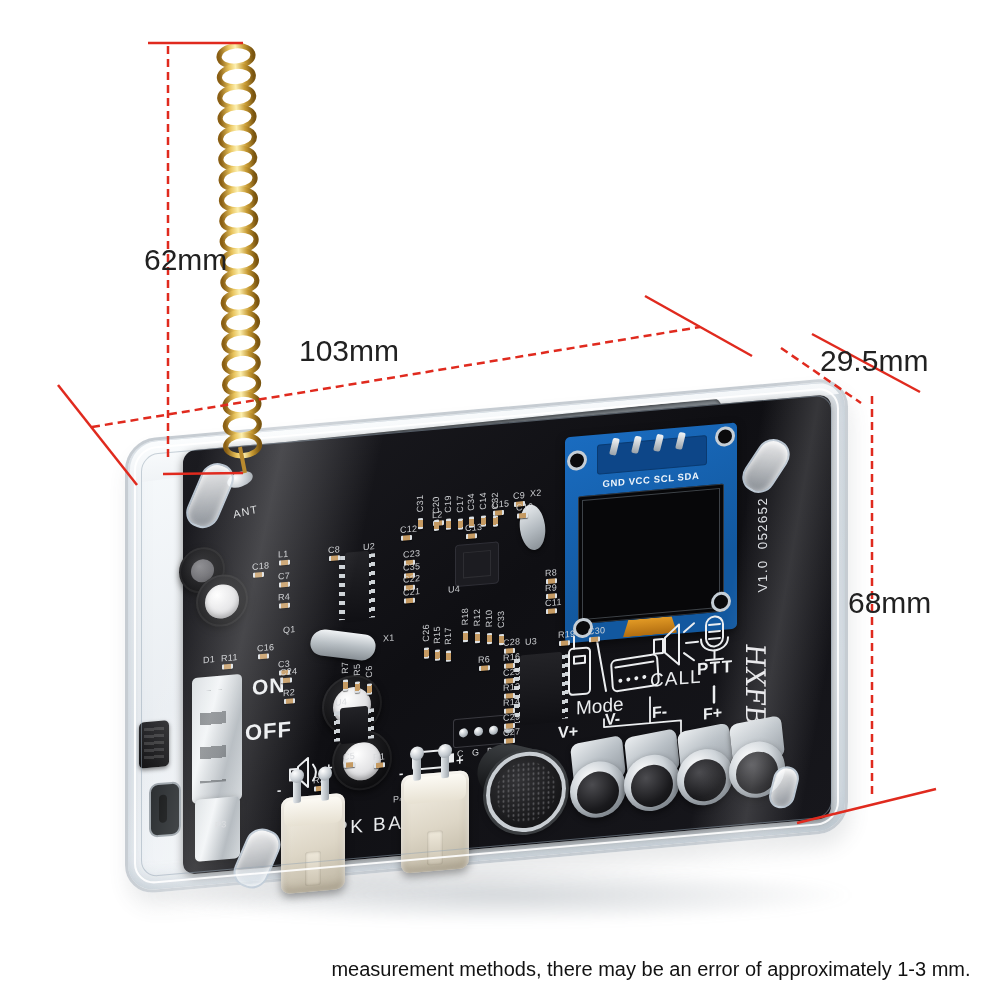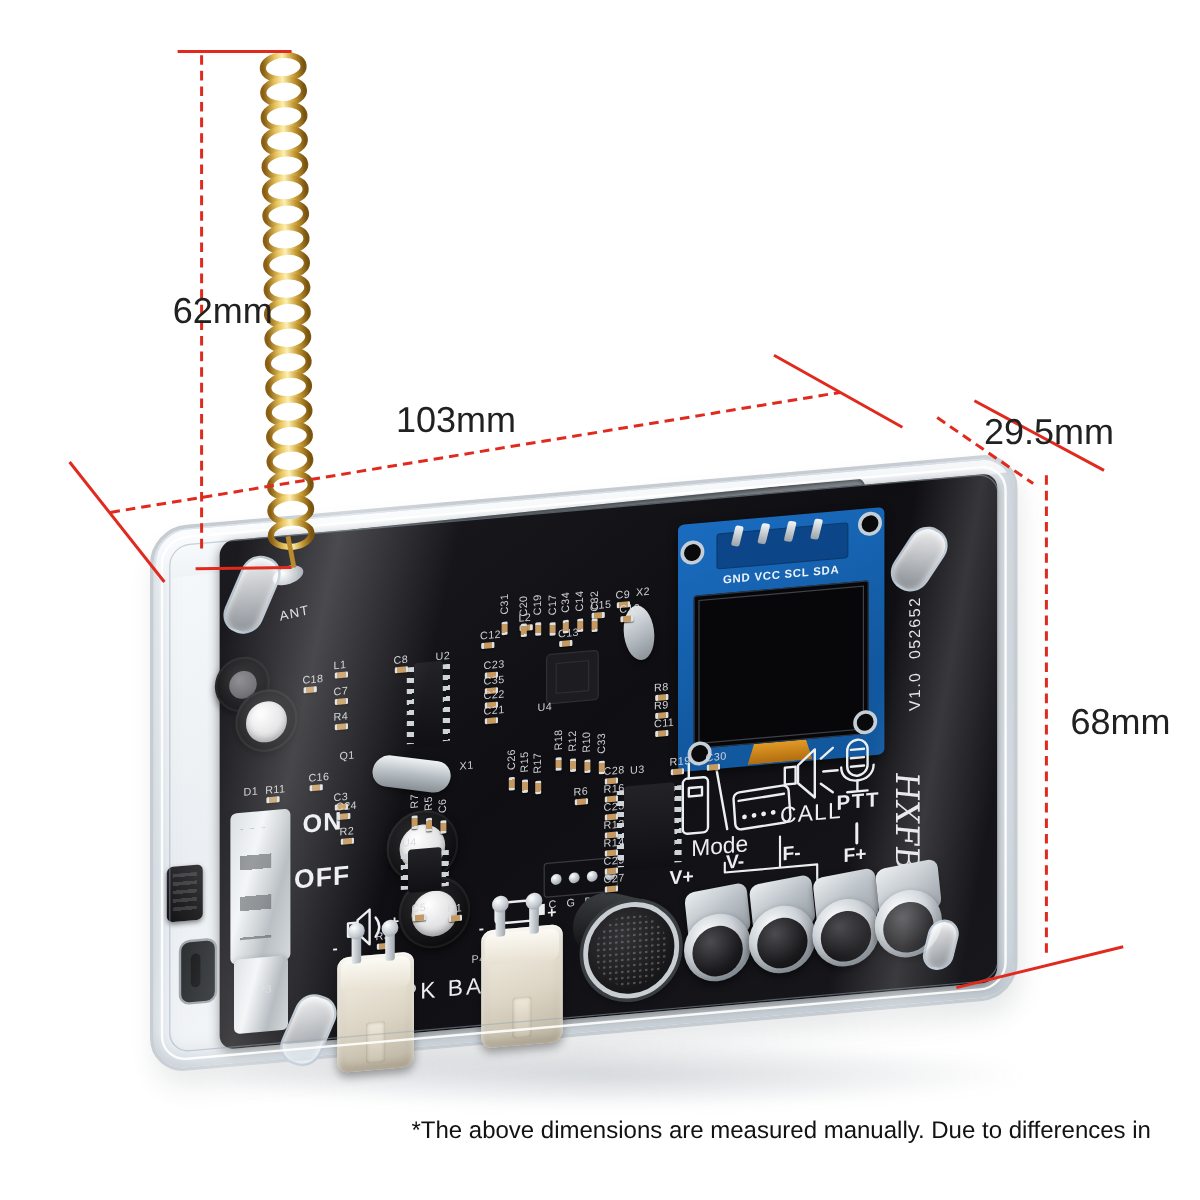--- a/index.html
+++ b/index.html
@@ -2,23 +2,23 @@
 <html><head>
 <meta charset="utf-8">
 <style>
   html,body{margin:0;padding:0}
   body{width:1000px;height:1000px;background:#fff;font-family:"Liberation Sans",sans-serif;position:relative;overflow:hidden}
   #stage{position:relative;width:1000px;height:1000px;background:#fff;overflow:hidden}
 
   
   .dim-label{position:absolute;font-size:30px;color:#212121;white-space:nowrap;z-index:35}
   #lbl-62{left:144px;top:243px}
-  #lbl-103{left:330px;top:334px}
+  #lbl-103{left:299px;top:334px}
   #lbl-295{left:820px;top:344px}
-  #lbl-68{left:892px;top:586px}
+  #lbl-68{left:848px;top:586px}
   #disclaimer{position:absolute;left:305px;top:929px;width:692px;text-align:center;font-size:20px;line-height:27px;color:#121212;z-index:35}
 
   
   #antenna-svg{position:absolute;left:0;top:0;width:1000px;height:1000px;z-index:20;pointer-events:none}
   #redlines-svg{position:absolute;left:0;top:0;width:1000px;height:1000px;z-index:30;pointer-events:none}
   #shadow{position:absolute;left:140px;top:866px;width:720px;height:58px;border-radius:50%;
     background:radial-gradient(ellipse,rgba(100,112,124,.28),rgba(100,112,124,0) 70%);filter:blur(5px);z-index:2}
 
   
   #device{position:absolute;left:125px;top:440px;width:723px;height:455px;transform:skewY(-5deg);transform-origin:0 0;z-index:10}
@@ -514,15 +514,16 @@
       <line class="redline" x1="797" y1="823" x2="936" y2="789" stroke="#e02a1e"></line>
     </g>
   </svg>
 
   <div class="dim-label" id="lbl-62">62mm</div>
   <div class="dim-label" id="lbl-103">103mm</div>
   <div class="dim-label" id="lbl-295">29.5mm</div>
   <div class="dim-label" id="lbl-68">68mm</div>
 
   <div id="disclaimer">
-    <span>*The above dimensions are measured manually. Due to differences in</span><br>
+    <br>
+    <span>measurement methods, there may be an error of approximately 1-3 mm.</span>
   </div>
 </div>
 
 </body></html>

